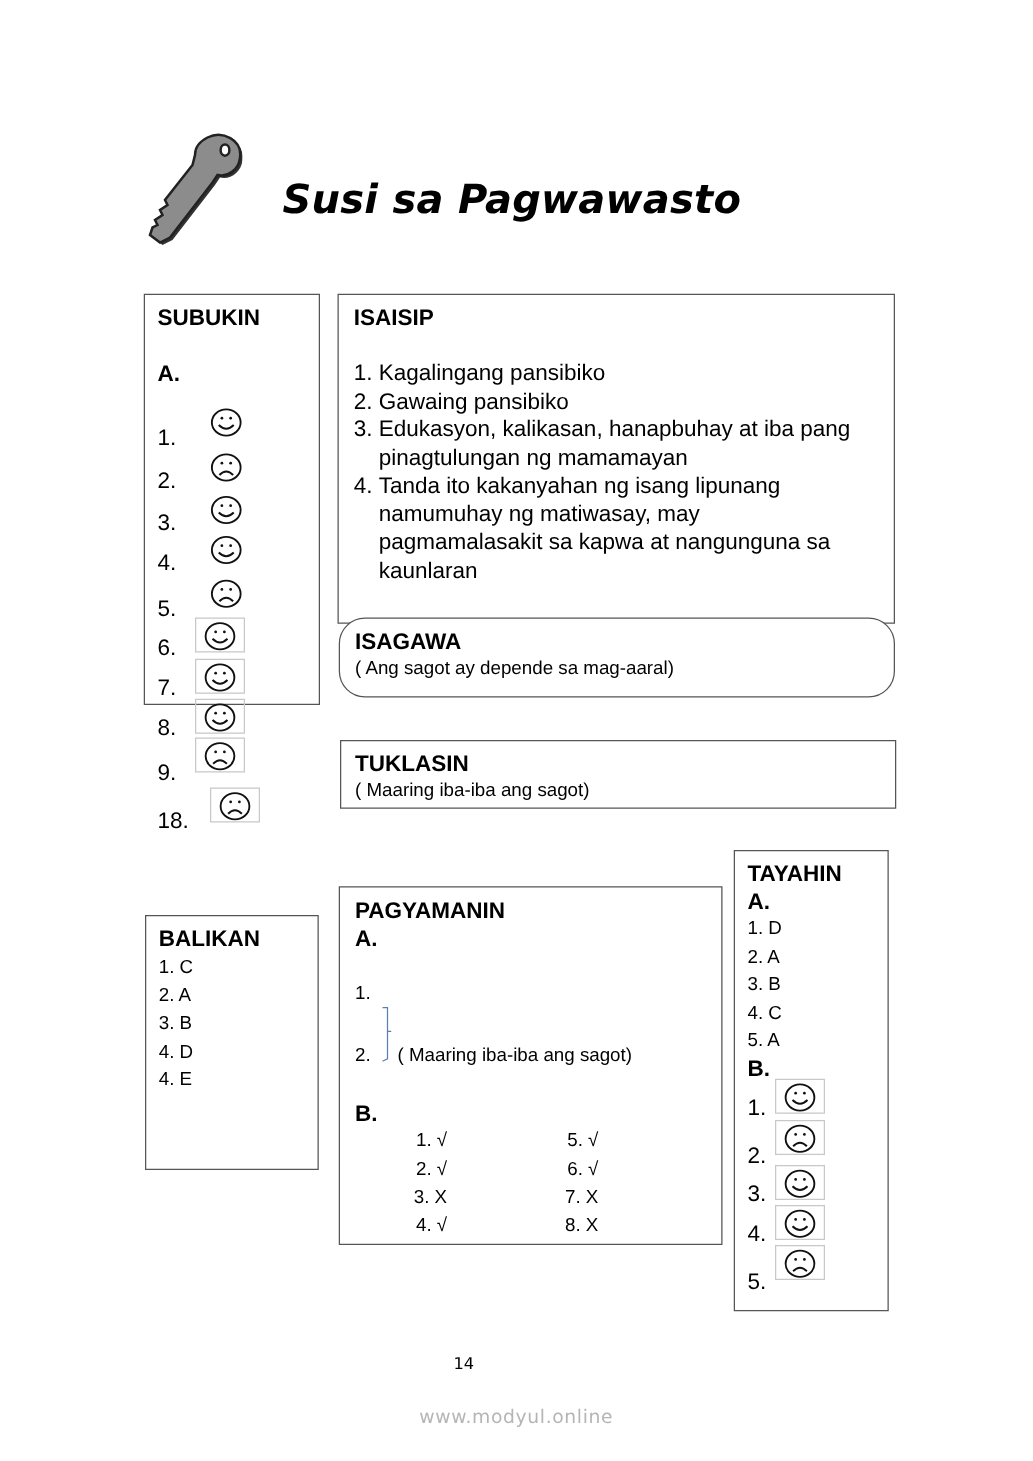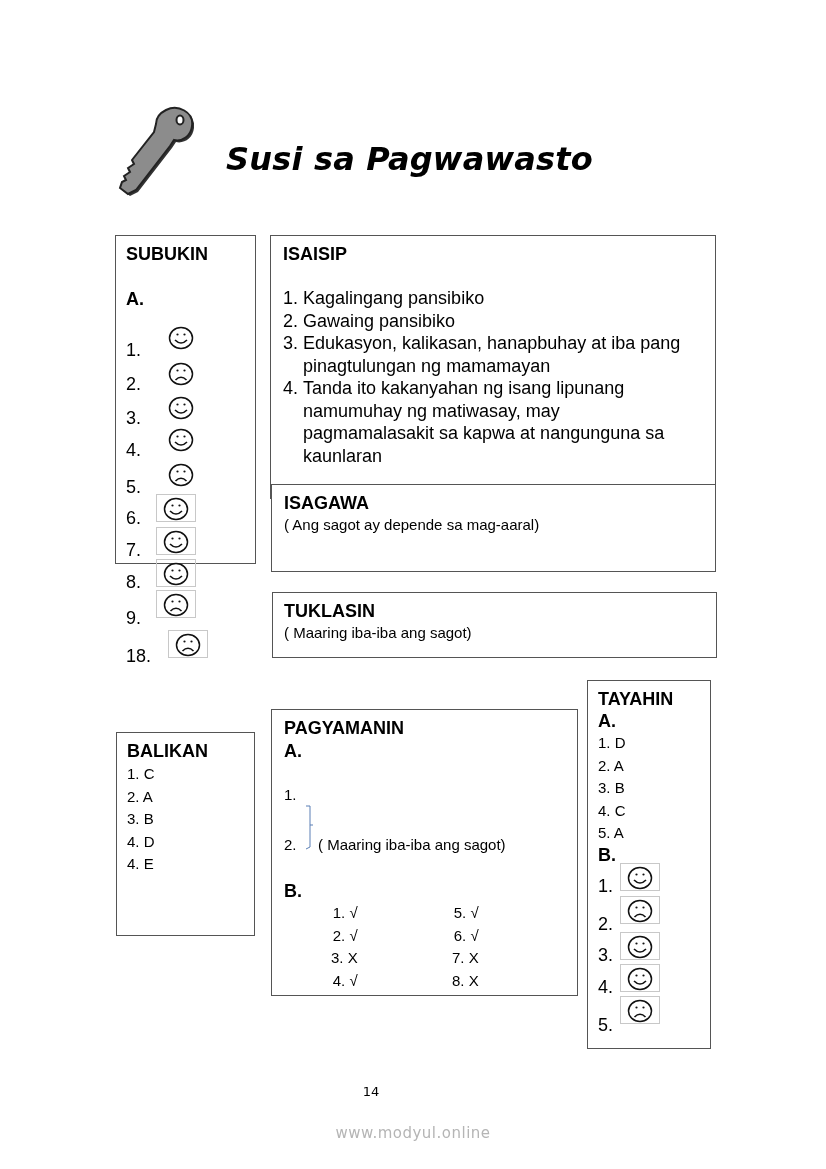--- a/index.html
+++ b/index.html
@@ -151,26 +151,26 @@
 <div class="box" style="left:270px; top:235px; width:446px; height:264px;">
   <div class="abs hdr" style="left:12px; top:7px;">ISAISIP</div>
   <ol class="plain isaisip-list abs" style="left:12px; top:51px; width:410px;">
     <li><span class="num">1.</span><span>Kagalingang pansibiko</span></li>
     <li><span class="num">2.</span><span>Gawaing pansibiko</span></li>
     <li><span class="num">3.</span><span>Edukasyon, kalikasan, hanapbuhay at iba pang pinagtulungan ng mamamayan</span></li>
     <li style="width:370px;"><span class="num">4.</span><span>Tanda ito kakanyahan ng isang lipunang namumuhay ng matiwasay, may pagmamalasakit sa kapwa at nangunguna sa kaunlaran</span></li>
   </ol>
 </div>
 
-<div class="box" style="left:271px; top:484px; width:445px; height:88px;">
+<div class="box" style="left:271px; top:494px; width:445px; height:64px;border-radius:21px;">
   <div class="abs hdr" style="left:12px; top:7px;">ISAGAWA</div>
   <div class="abs txt" style="left:12px; top:29px;">( Ang sagot ay depende sa mag-aaral)</div>
 </div>
 
-<div class="box" style="left:272px; top:592px; width:445px; height:66px;">
+<div class="box" style="left:272px; top:592px; width:445px; height:55px;">
   <div class="abs hdr" style="left:11px; top:7px;">TUKLASIN</div>
   <div class="abs txt" style="left:11px; top:29px;">( Maaring iba-iba ang sagot)</div>
 </div>
 
 <div class="box" style="left:271px; top:709px; width:307px; height:287px;text-align:right;">
   <div class="abs hdr" style="left:12px; top:7px;">PAGYAMANIN</div>
   <div class="abs hdr" style="left:12px; top:30px;">A.</div>
   <div class="abs txt" style="left:12px; top:74px;">1.</div>
   <div class="abs" style="left:33px; top:95px; width:10px; height:46px;">
     <svg width="10" height="46" viewBox="0 0 10 46">

